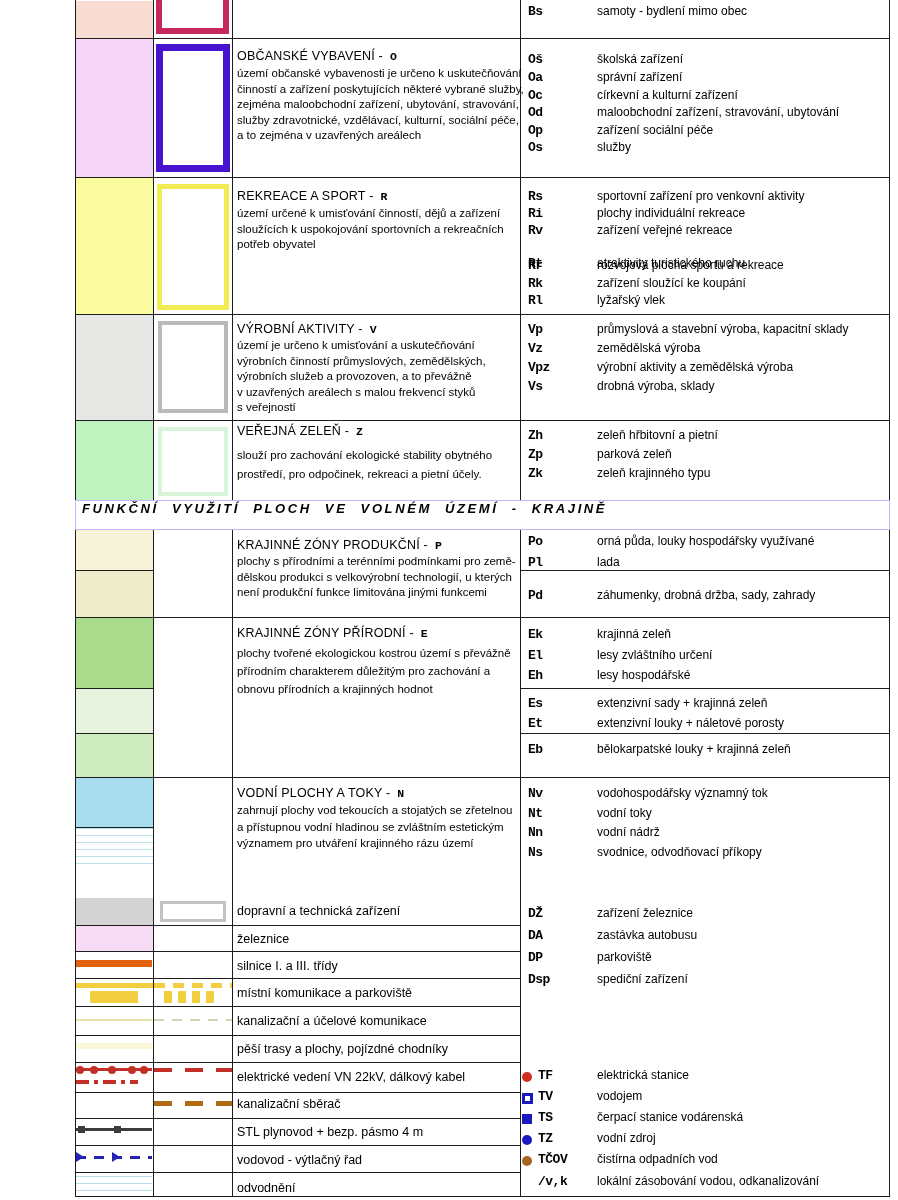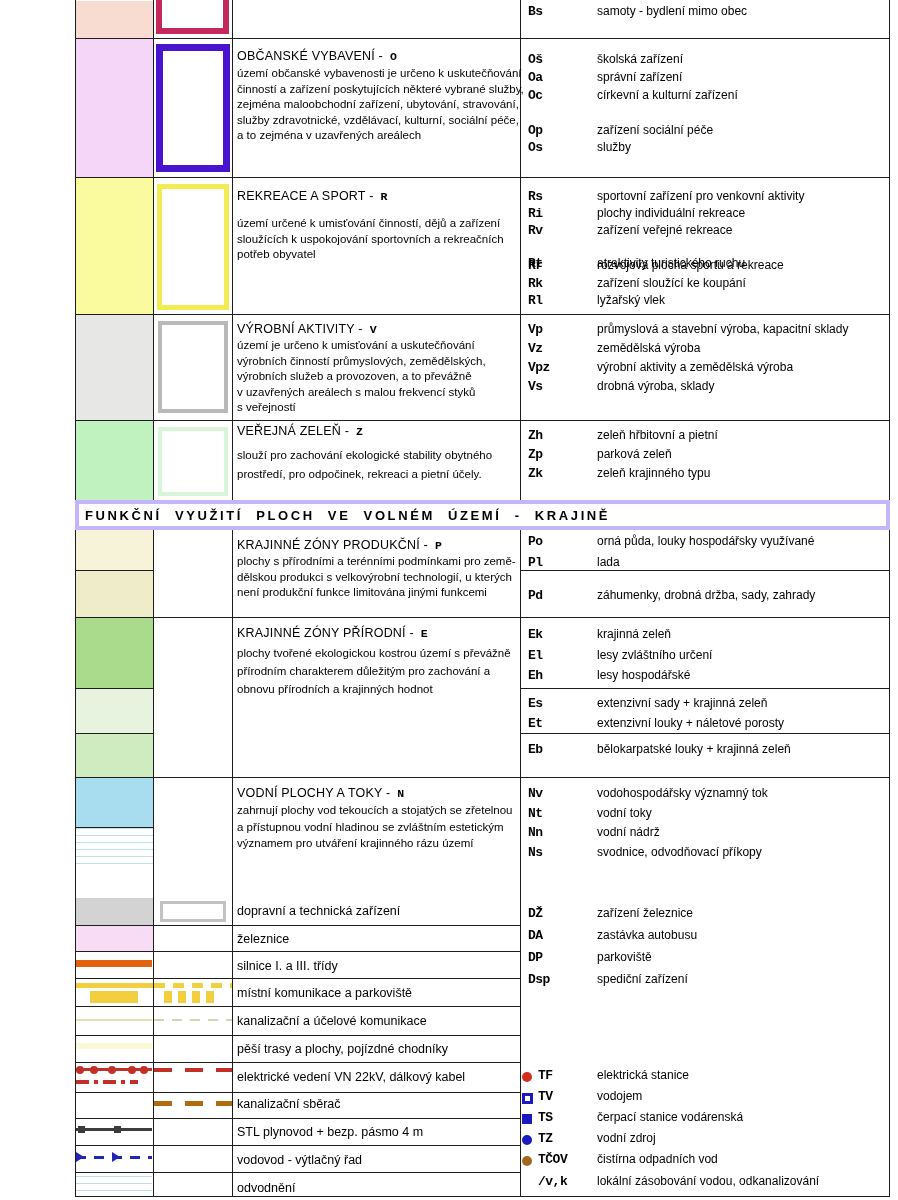--- a/index.html
+++ b/index.html
@@ -4,21 +4,21 @@
 <style>
   html,body{margin:0;padding:0;background:#fff;}
   #page{position:relative;width:898px;height:1200px;background:#ffffff;
         font-family:"Liberation Sans",sans-serif;color:#000;overflow:hidden;}
   .vline{position:absolute;width:1px;background:#1d1d1d;z-index:1;}
   .hline{position:absolute;height:1px;background:#1d1d1d;z-index:1;}
   .swatch{position:absolute;left:76px;width:77px;background:var(--c);z-index:0;}
   .swatch.lines{background:repeating-linear-gradient(180deg,var(--c) 0 1.5px,transparent 1.5px 7px) #fff;}
   .obox{position:absolute;background:#fff;box-sizing:border-box;border-style:solid;border-color:var(--c);z-index:2;}
   .band{position:absolute;left:75px;width:815px;height:30px;background:#fff;box-sizing:border-box;
-        border:4px solid #c4b5fd;z-index:5;display:flex;align-items:center;}
+        border:1px solid #c4b5fd;z-index:5;display:flex;align-items:flex-start;font-style:italic;}
   .band span{font-weight:bold;font-size:13px;letter-spacing:2.6px;word-spacing:7px;padding-left:6px;}
   .sec-title{position:absolute;left:237px;font-size:12.5px;letter-spacing:.2px;z-index:3;white-space:nowrap;}
   .sec-title .tcode{font-family:"Liberation Mono","DejaVu Sans Mono",monospace;font-weight:bold;font-size:11.5px;margin-left:7px;}
   .sec-body{position:absolute;left:237px;width:288px;font-size:11.5px;line-height:15.5px;white-space:pre-line;z-index:3;}
   .crow{position:absolute;left:0;top:0;width:898px;height:19px;z-index:3;}
   .crow .c{position:absolute;left:528px;font-family:"Liberation Mono","DejaVu Sans Mono",monospace;
            font-weight:bold;font-size:13px;letter-spacing:-.5px;white-space:nowrap;}
   .crow .d{position:absolute;left:597px;font-size:12px;white-space:nowrap;}
   .olabel{position:absolute;left:237px;font-size:12.5px;white-space:nowrap;z-index:3;}
   .sym{position:absolute;z-index:2;}
@@ -118,33 +118,37 @@
       <span class="d">školská zařízení</span>
     </div>
   <div class="crow" style="top:70px">
       <span class="c">Oa</span>
       <span class="d">správní zařízení</span>
     </div>
   <div class="crow" style="top:88px">
       <span class="c">Oc</span>
       <span class="d">církevní a kulturní zařízení</span>
     </div>
+  <div class="crow" style="top:105px">
+      <span class="c">Od</span>
+      <span class="d">maloobchodní zařízení, stravování, ubytování</span>
+    </div>
   <div class="crow" style="top:123px">
       <span class="c">Op</span>
       <span class="d">zařízení sociální péče</span>
     </div>
   <div class="crow" style="top:140px">
       <span class="c">Os</span>
       <span class="d">služby</span>
     </div>
 
   <div class="sec-title" style="top:189px">
     <span>REKREACE A SPORT -</span><span class="tcode">R</span>
   </div>
-  <div class="sec-body" style="top:216px">území určené k umisťování činností, dějů a zařízení
+  <div class="sec-body" style="top:206px">území určené k umisťování činností, dějů a zařízení
 sloužících k uspokojování sportovních a rekreačních
 potřeb obyvatel</div>
   <div class="crow" style="top:189px">
       <span class="c">Rs</span>
       <span class="d">sportovní zařízení pro venkovní aktivity</span>
     </div>
   <div class="crow" style="top:206px">
       <span class="c">Ri</span>
       <span class="d">plochy individuální rekreace</span>
     </div>

